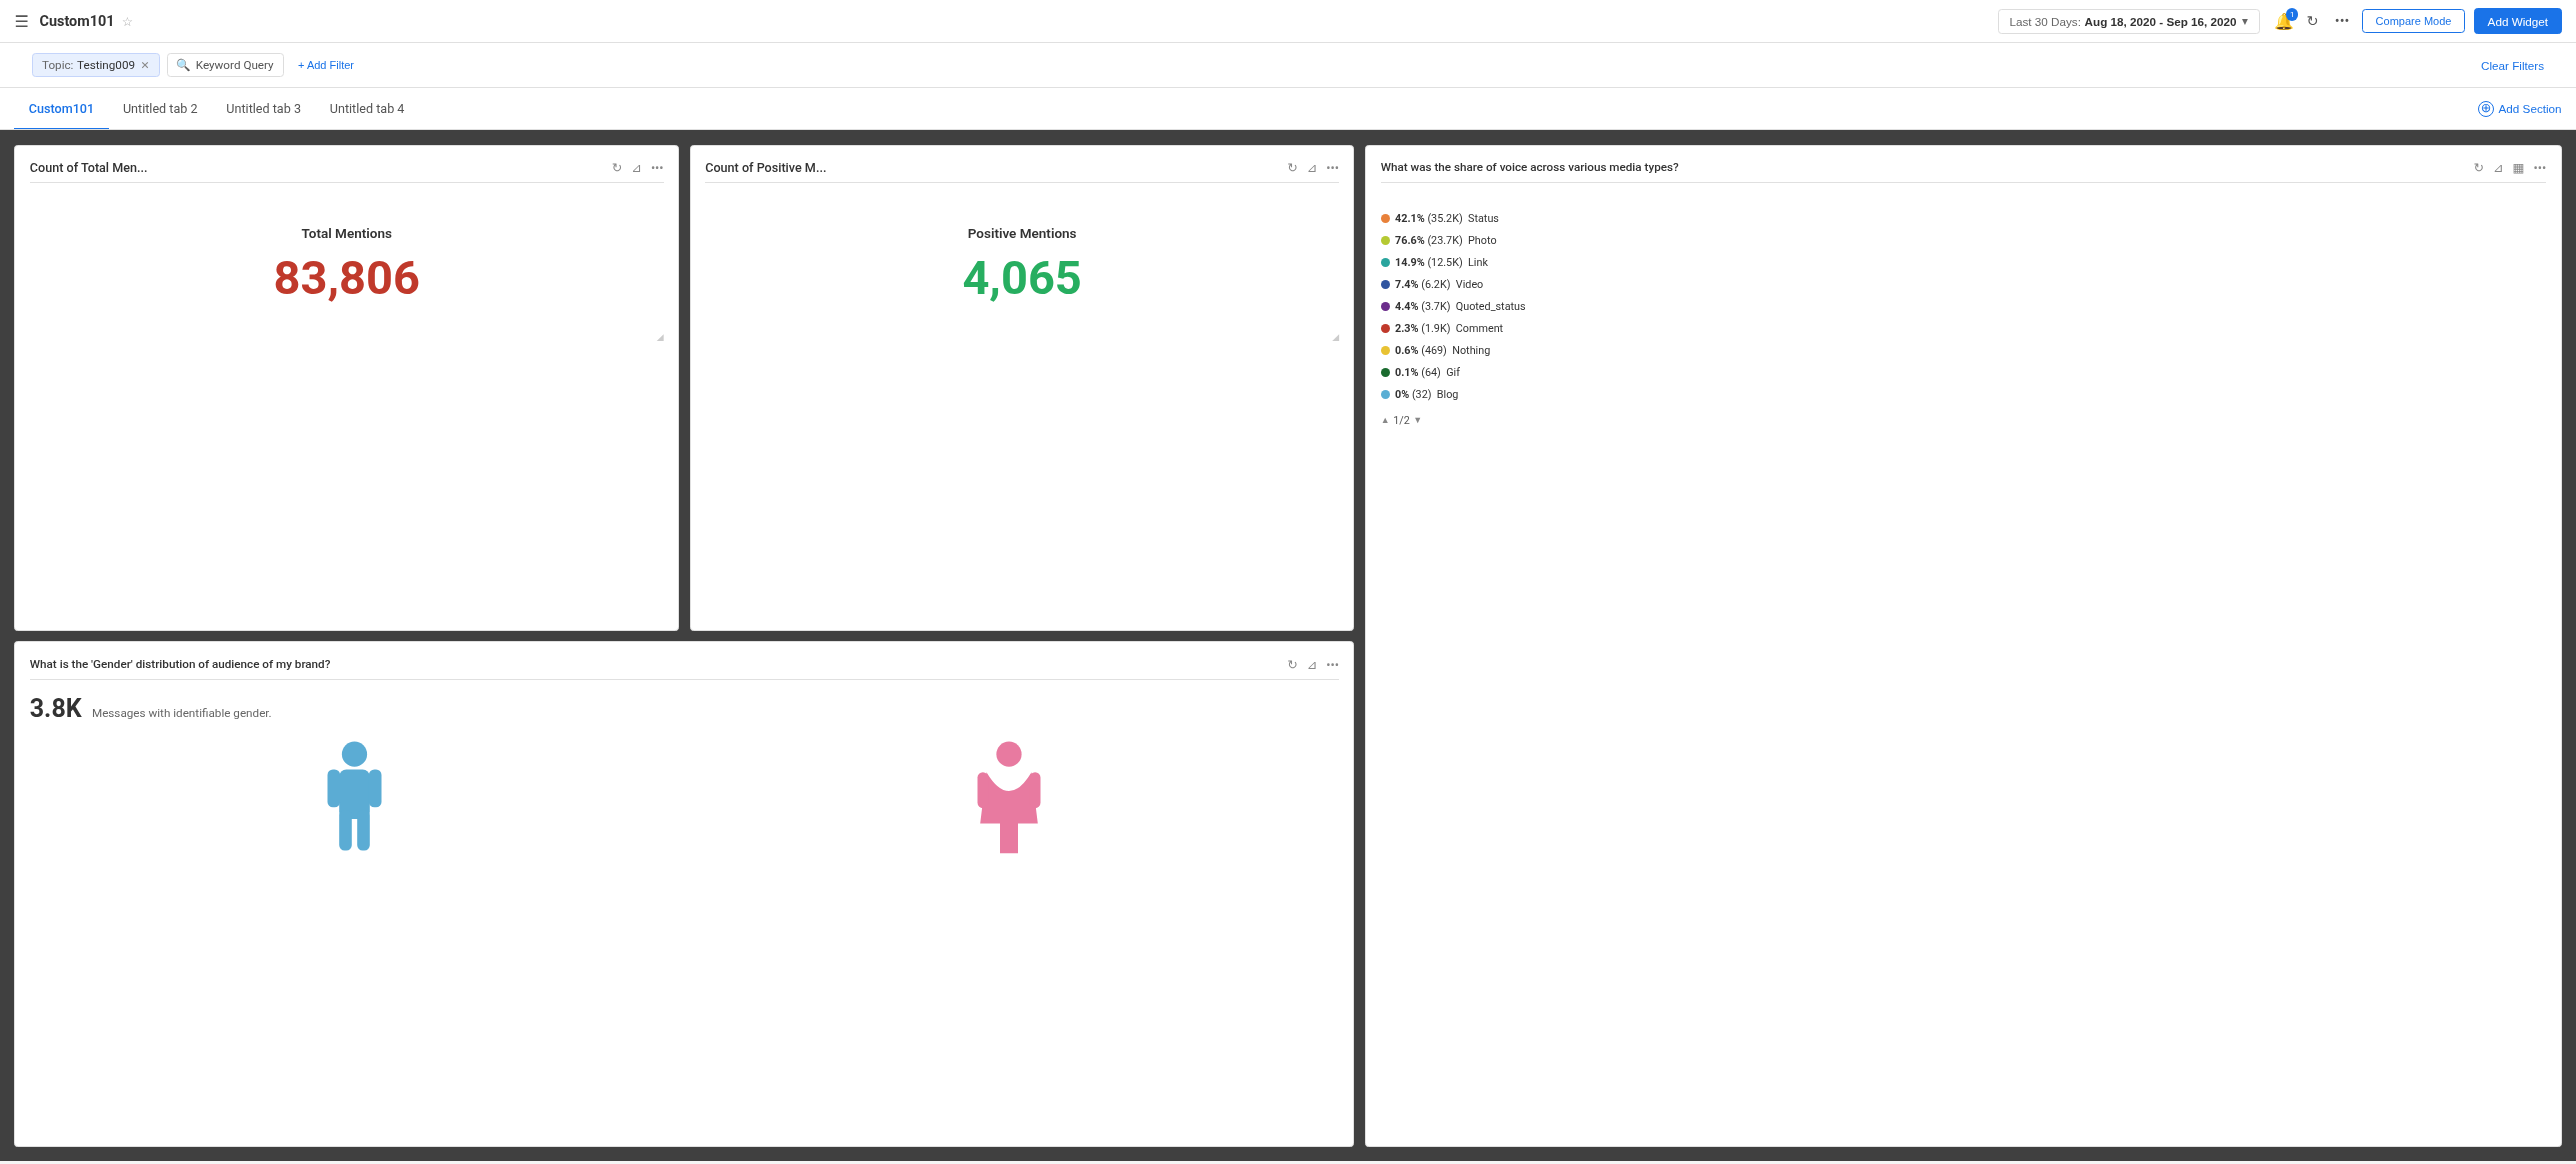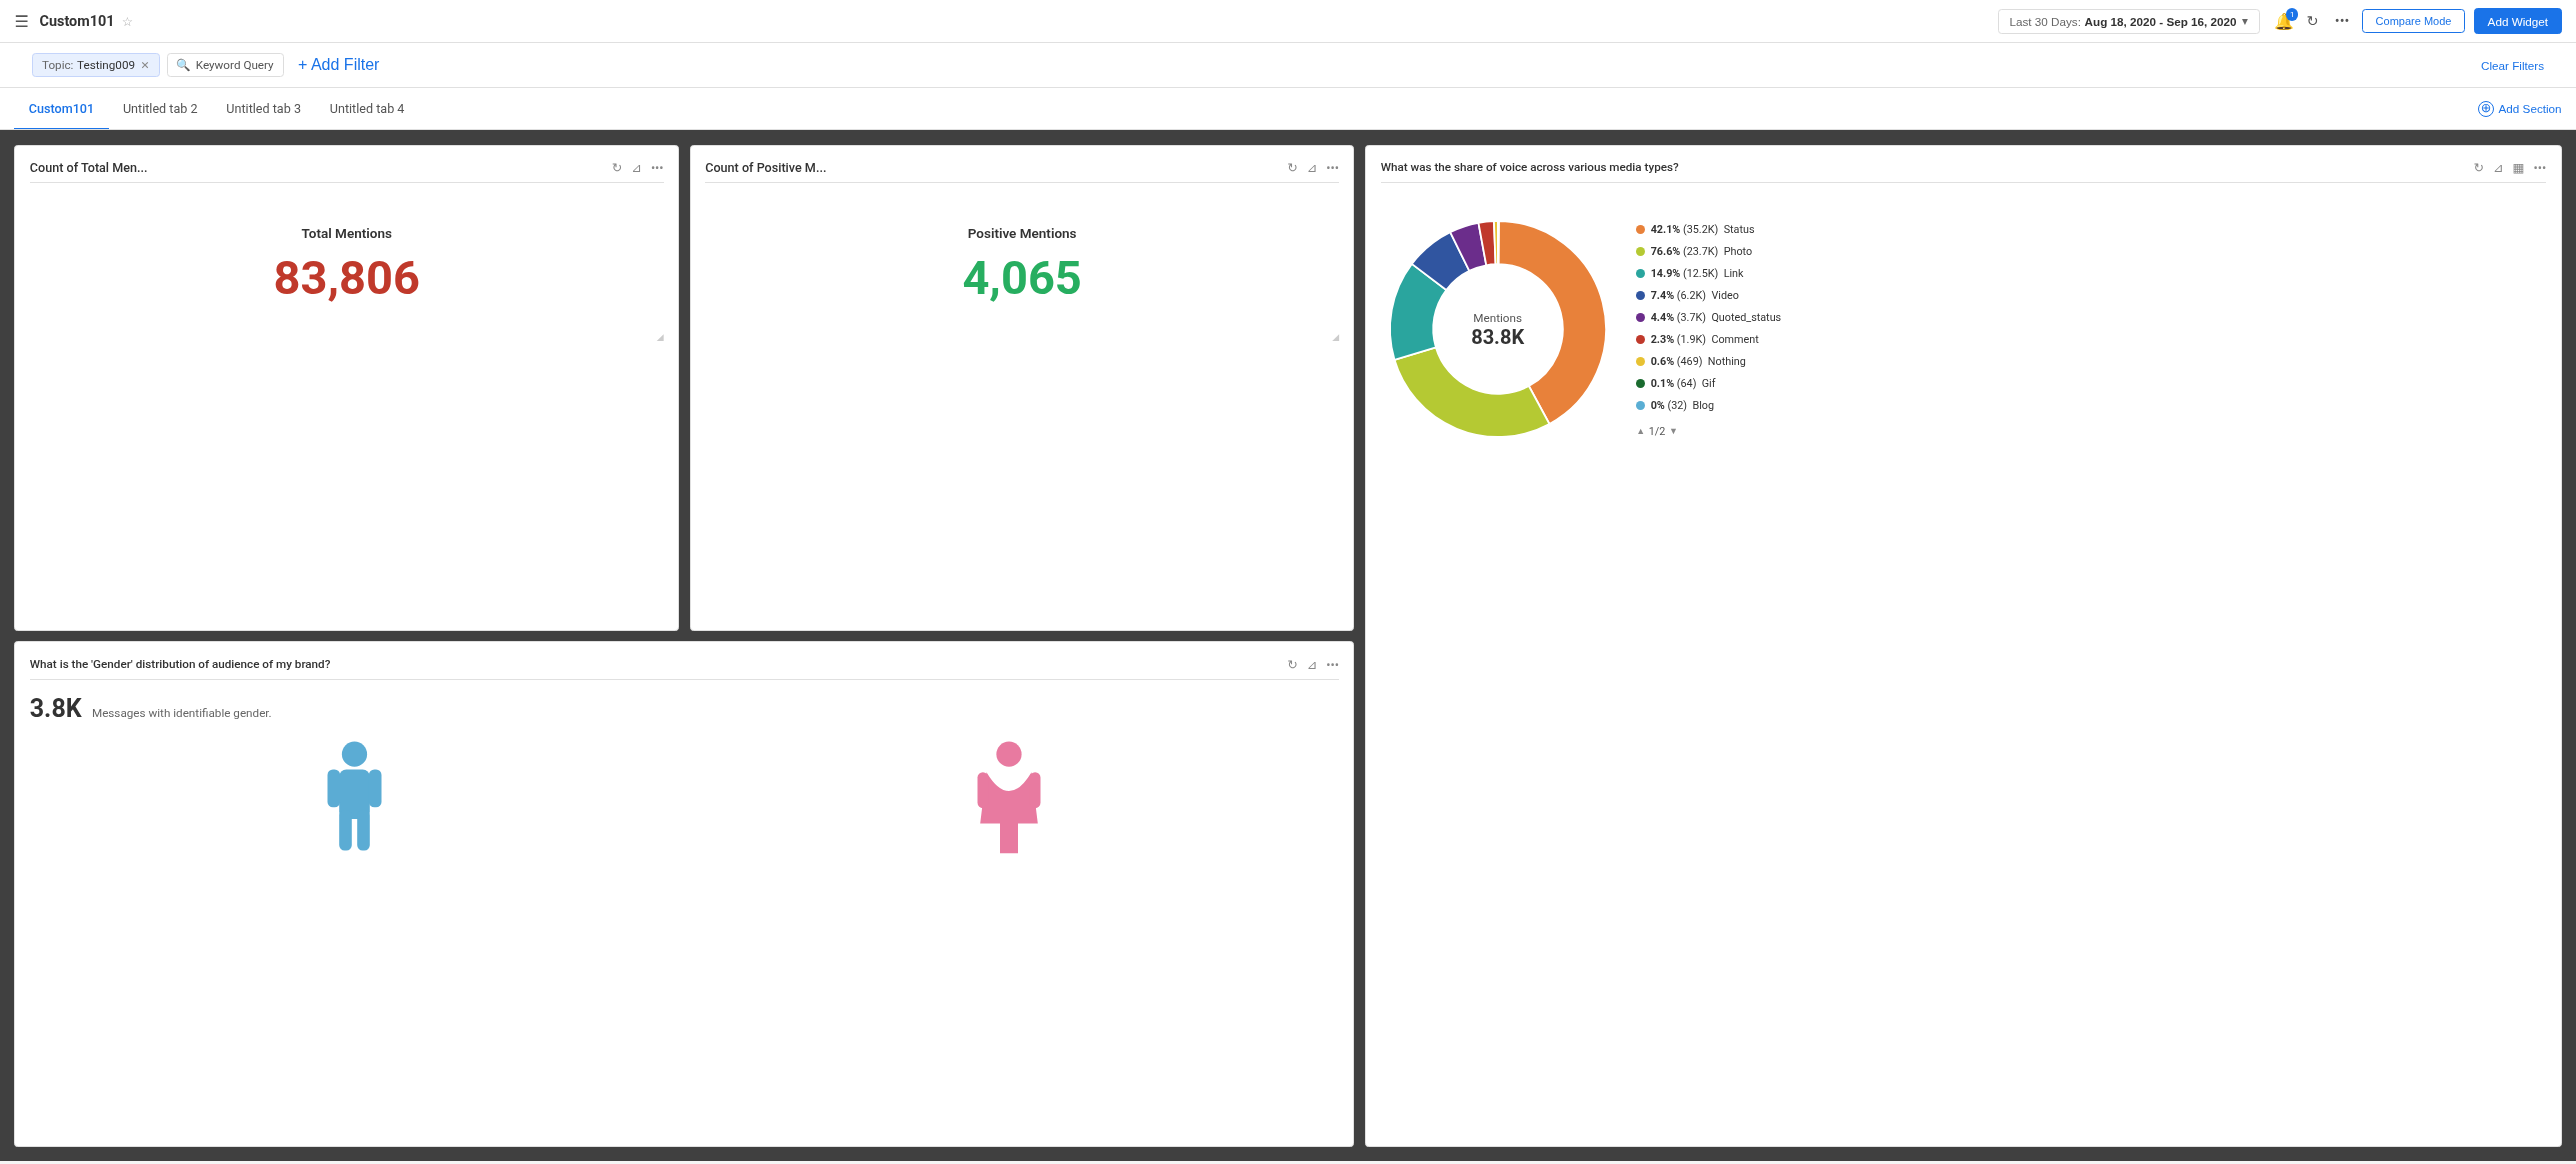--- a/index.html
+++ b/index.html
@@ -20,21 +20,21 @@
     .compare-btn { border: 0.9px solid #1a73e8; color: #1a73e8; background: #fff; border-radius: 3.6px; padding: 5.4px 12.6px; cursor: pointer; font-size: 11px; font-weight: 500; }
     .add-widget-btn { border: 0.9px solid #1a73e8; background: #1a73e8; color: #fff; border-radius: 3.6px; padding: 5.4px 12.6px; cursor: pointer; font-size: 11.7px; font-weight: 500; }
 
     
     .filter-bar { display: flex; align-items: center; padding: 9px 32px; background: #fff; border-bottom: 0.9px solid #e0e0e0; height: 45px; }
     .filter-tag { display: flex; align-items: center; background: #e8f0fe; border: 0.9px solid #c5d5fb; border-radius: 3.6px; padding: 3.6px 9px; margin-right: 7.2px; font-size: 11.7px; color: #333; }
     .filter-tag .label { color: #666; margin-right: 3.6px; }
     .filter-tag .close { margin-left: 5.4px; cursor: pointer; color: #888; font-size: 10.8px; }
     .keyword-filter { display: flex; align-items: center; border: 0.9px solid #ddd; border-radius: 3.6px; padding: 3.6px 9px; margin-right: 7.2px; color: #555; cursor: pointer; font-size: 11.7px; }
     .keyword-filter .search-icon { margin-right: 4.5px; color: #888; }
-    .add-filter-btn { color: #1a73e8; cursor: pointer; font-size: 16px; background: none; border: none; padding: 3.6px 7.2px; }
+    .add-filter-btn { color: #1a73e8; cursor: pointer; font-size: 11px; background: none; border: none; padding: 3.6px 7.2px; }
     .clear-filters-btn { margin-left: auto; color: #1a73e8; cursor: pointer; font-size: 11.7px; background: none; border: none; }
 
     
     .tab-bar { display: flex; align-items: center; background: #fff; border-bottom: 0.9px solid #e0e0e0; padding: 0 14.4px; }
     .tab { padding: 12.6px 14.4px; cursor: pointer; font-size: 12.6px; color: #555; border-bottom: 1.8px solid transparent; }
     .tab.active { color: #1a73e8; border-bottom: 1.8px solid #1a73e8; font-weight: 500; }
     .add-section-btn { margin-left: auto; color: #1a73e8; cursor: pointer; font-size: 11.7px; background: none; border: none; display: flex; align-items: center; gap: 4.5px; padding: 7.2px 0; font-weight: 500; }
     .add-section-btn .circle-plus { width: 16px; height: 16px; border: 1.8px solid #1a73e8; border-radius: 50%; display: flex; align-items: center; justify-content: center; font-size: 12.6px; line-height: 1; }
 
     
@@ -173,40 +173,20 @@
       <span class="widget-title" style="white-space:normal;font-size:11.7px;">What was the share of voice across various media types?</span>
       <div class="widget-actions">
         <span class="widget-action-icon">↻</span>
         <span class="widget-action-icon">⊿</span>
         <span class="widget-action-icon">▦</span>
         <span class="widget-action-icon">•••</span>
       </div>
     </div>
     <hr class="widget-divider">
     <div class="donut-content">
-      <div class="donut-container">
-        <svg class="donut-svg" width="234" height="234" viewBox="0 0 260 260">
-
-          <g id="donut-segments" transform="translate(130,130)">
-              <path d="M 7.34788079488412e-15 -120 A 120 120 0 0 1 57.148584440152675 105.51795722286676 L 34.28915066409161 63.310774333720055 A 72 72 0 0 0 4.408728476930472e-15 -72 Z" fill="#e8813a" stroke="#fff" stroke-width="2"></path>
-              <path d="M 57.148584440152675 105.51795722286676 A 120 120 0 0 1 -115.02261468208512 34.20231149639713 L -69.01356880925107 20.521386897838276 A 72 72 0 0 0 34.28915066409161 63.310774333720055 Z" fill="#b5c933" stroke="#fff" stroke-width="2"></path>
-              <path d="M -115.02261468208512 34.20231149639713 A 120 120 0 0 1 -95.73533274462852 -72.35154500268297 L -57.44119964677711 -43.41092700160978 A 72 72 0 0 0 -69.01356880925107 20.521386897838276 Z" fill="#2aa59e" stroke="#fff" stroke-width="2"></path>
-              <path d="M -95.73533274462852 -72.35154500268297 A 120 120 0 0 1 -53.130987724668195 -107.59692441422831 L -31.878592634800917 -64.55815464853698 A 72 72 0 0 0 -57.44119964677711 -43.41092700160978 Z" fill="#3055a0" stroke="#fff" stroke-width="2"></path>
-              <path d="M -53.130987724668195 -107.59692441422831 A 120 120 0 0 1 -21.74469163525653 -118.01342459943956 L -13.046814981153918 -70.80805475966373 A 72 72 0 0 0 -31.878592634800917 -64.55815464853698 Z" fill="#6b2d8b" stroke="#fff" stroke-width="2"></path>
-              <path d="M -21.74469163525653 -118.01342459943956 A 120 120 0 0 1 -4.522821920392205 -119.9147367168707 L -2.713693152235323 -71.94884203012242 A 72 72 0 0 0 -13.046814981153918 -70.80805475966373 Z" fill="#c0392b" stroke="#fff" stroke-width="2"></path>
-              <path d="M -4.522821920392205 -119.9147367168707 A 120 120 0 0 1 -2.2043642384652355e-14 -120 L -1.3226185430791413e-14 -72 A 72 72 0 0 0 -2.713693152235323 -71.94884203012242 Z" fill="#e8c233" stroke="#fff" stroke-width="2"></path>
-              <path d="M -2.2043642384652355e-14 -120 A 120 120 0 0 1 0.7539772758670052 -119.99763130273645 L 0.4523863655202031 -71.99857878164187 A 72 72 0 0 0 -1.3226185430791413e-14 -72 Z" fill="#1a6b2f" stroke="#fff" stroke-width="2"></path>
-              <path d="M 0.7539772758670052 -119.99763130273645 A 120 120 0 0 1 1.043498264287867 -119.99546287827899 L 0.6260989585727202 -71.99727772696738 A 72 72 0 0 0 0.4523863655202031 -71.99857878164187 Z" fill="#5aaed4" stroke="#fff" stroke-width="2"></path>
-            </g>
-        </svg>
-        <div class="donut-center">
-          <div class="donut-center-label">Mentions</div>
-          <div class="donut-center-value">83.8K</div>
-        </div>
-      </div>
       <div class="legend" id="legend-container">
 
       <div class="legend-item">
       <span class="legend-dot" style="background:#e8813a;"></span>
       <span class="legend-text">
         <strong>42.1%</strong> (35.2K) &nbsp;Status
       </span>
     </div>
           <div class="legend-item">
       <span class="legend-dot" style="background:#b5c933;"></span>

